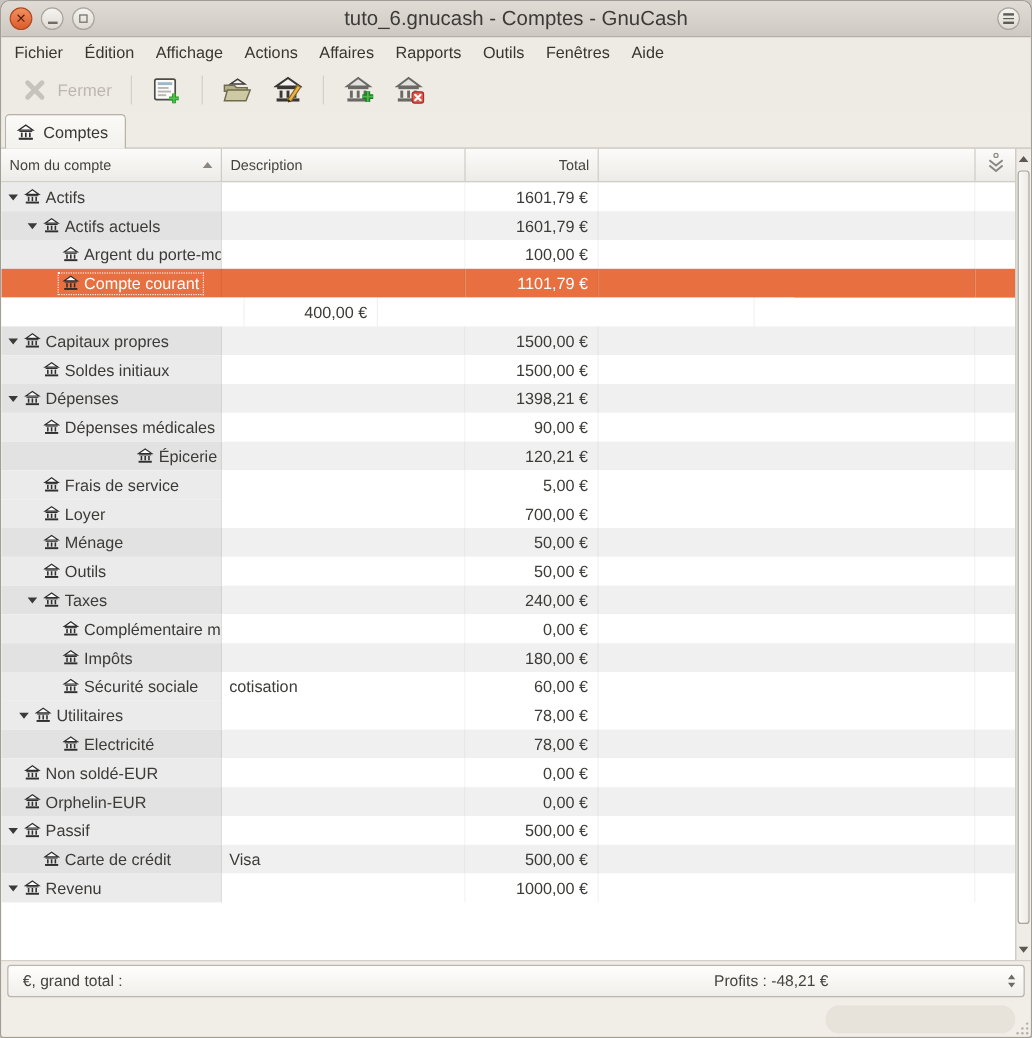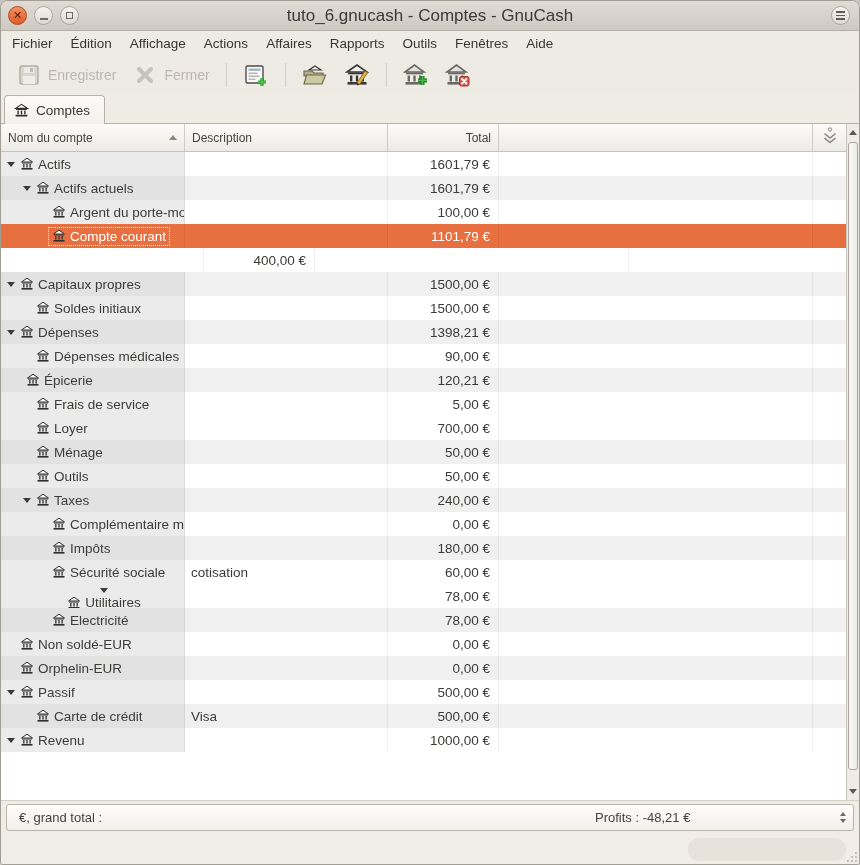--- a/index.html
+++ b/index.html
@@ -125,31 +125,20 @@
       <span class="menu-item">Affaires</span>
       <span class="menu-item">Rapports</span>
       <span class="menu-item">Outils</span>
       <span class="menu-item">Fenêtres</span>
       <span class="menu-item">Aide</span>
     </div>
 
   <div class="toolbar">
     <div class="tbtn disabled">
       <span class="ticon">
-        <svg width="22" height="22" viewBox="0 0 22 22">
-            <rect x="2" y="2" width="18" height="18" rx="2" fill="#d9d6d0" stroke="#b3afa8" stroke-width="1.5"></rect>
-            <rect x="6" y="3" width="10" height="6" fill="#eceae6"></rect>
-            <rect x="5" y="12" width="12" height="8" fill="#efedea"></rect>
-            <rect x="12" y="4" width="3" height="4" fill="#c0bcb5"></rect>
-          </svg>
-      </span>
-      <span>Enregistrer</span>
-    </div>
-    <div class="tbtn disabled">
-      <span class="ticon">
         <svg width="20" height="20" viewBox="0 0 20 20">
             <path d="M4 4 L16 16 M16 4 L4 16" stroke="#c6c3bc" stroke-width="4" stroke-linecap="round"></path>
           </svg>
       </span>
       <span>Fermer</span>
     </div>
     <div class="tsep"></div>
     <div class="tbtn">
       <span class="ticon">
         <svg width="24" height="24" viewBox="0 0 24 24">
@@ -443,21 +432,21 @@
                 </span>
                 <span>Dépenses médicales</span>
               </span>
             </div>
             <div class="cell c-desc"></div>
             <div class="cell c-total">90,00 €</div>
             <div class="cell c-filler"></div>
             <div class="cell c-chooser"></div>
           </div>
           <div class="row odd">
-            <div class="cell c-name" style="padding-left: 9px;">
+            <div class="cell c-name" style="padding-left: 9px; justify-content: flex-end;">
               <span class="expander"></span>
               <span class="namegrp">
                 <span class="bankicon">
                   <svg width="14" height="14" viewBox="0 0 14 14">
                     <path d="M1.5 5 L7 1.2 L12.5 5 Z" fill="#fdfdfd" stroke="#2f2f2f" stroke-width="1"></path>
                     <rect x="2" y="5.6" width="10" height="0.9" fill="#2f2f2f"></rect>
                     <rect x="3.2" y="7" width="1.3" height="3.6" fill="#2f2f2f"></rect>
                     <rect x="6.35" y="7" width="1.3" height="3.6" fill="#2f2f2f"></rect>
                     <rect x="9.5" y="7" width="1.3" height="3.6" fill="#2f2f2f"></rect>
                     <rect x="1.5" y="11" width="11" height="1.6" fill="#2f2f2f"></rect>
@@ -643,21 +632,21 @@
                 </span>
                 <span>Sécurité sociale</span>
               </span>
             </div>
             <div class="cell c-desc">cotisation</div>
             <div class="cell c-total">60,00 €</div>
             <div class="cell c-filler"></div>
             <div class="cell c-chooser"></div>
           </div>
           <div class="row even">
-            <div class="cell c-name" style="padding-left: 23px; flex-direction: column;">
+            <div class="cell c-name" style="padding-left: 12px;">
               <span class="expander">
                 <i class="tri"></i>
               </span>
               <span class="namegrp">
                 <span class="bankicon">
                   <svg width="14" height="14" viewBox="0 0 14 14">
                     <path d="M1.5 5 L7 1.2 L12.5 5 Z" fill="#fdfdfd" stroke="#2f2f2f" stroke-width="1"></path>
                     <rect x="2" y="5.6" width="10" height="0.9" fill="#2f2f2f"></rect>
                     <rect x="3.2" y="7" width="1.3" height="3.6" fill="#2f2f2f"></rect>
                     <rect x="6.35" y="7" width="1.3" height="3.6" fill="#2f2f2f"></rect>

